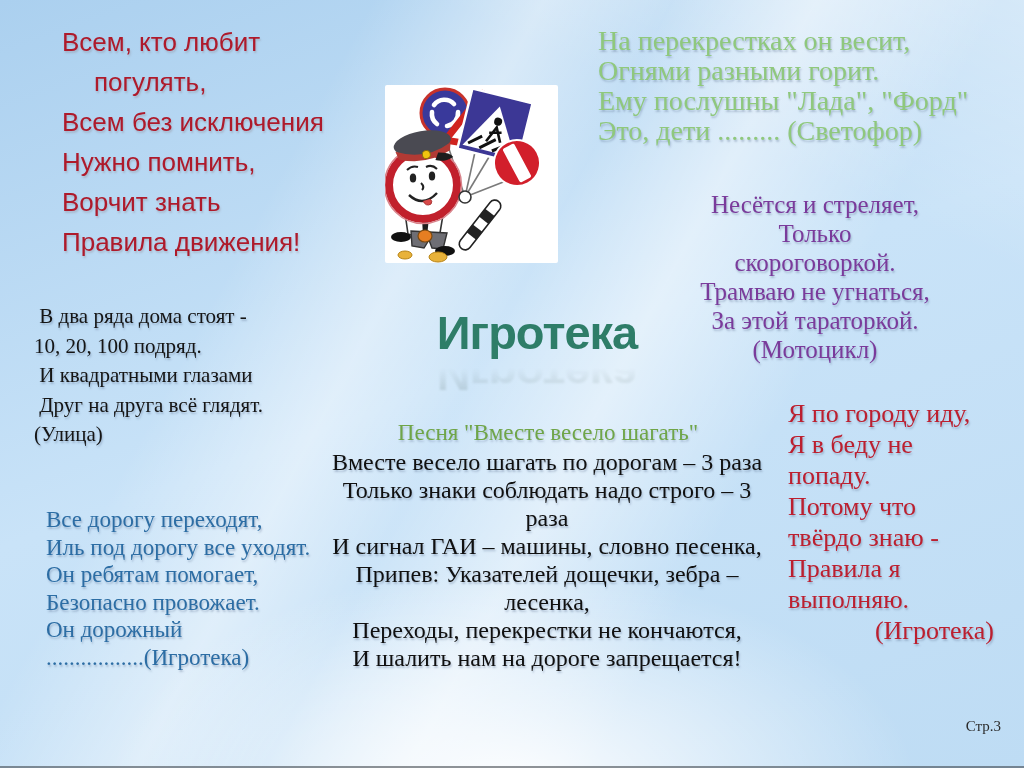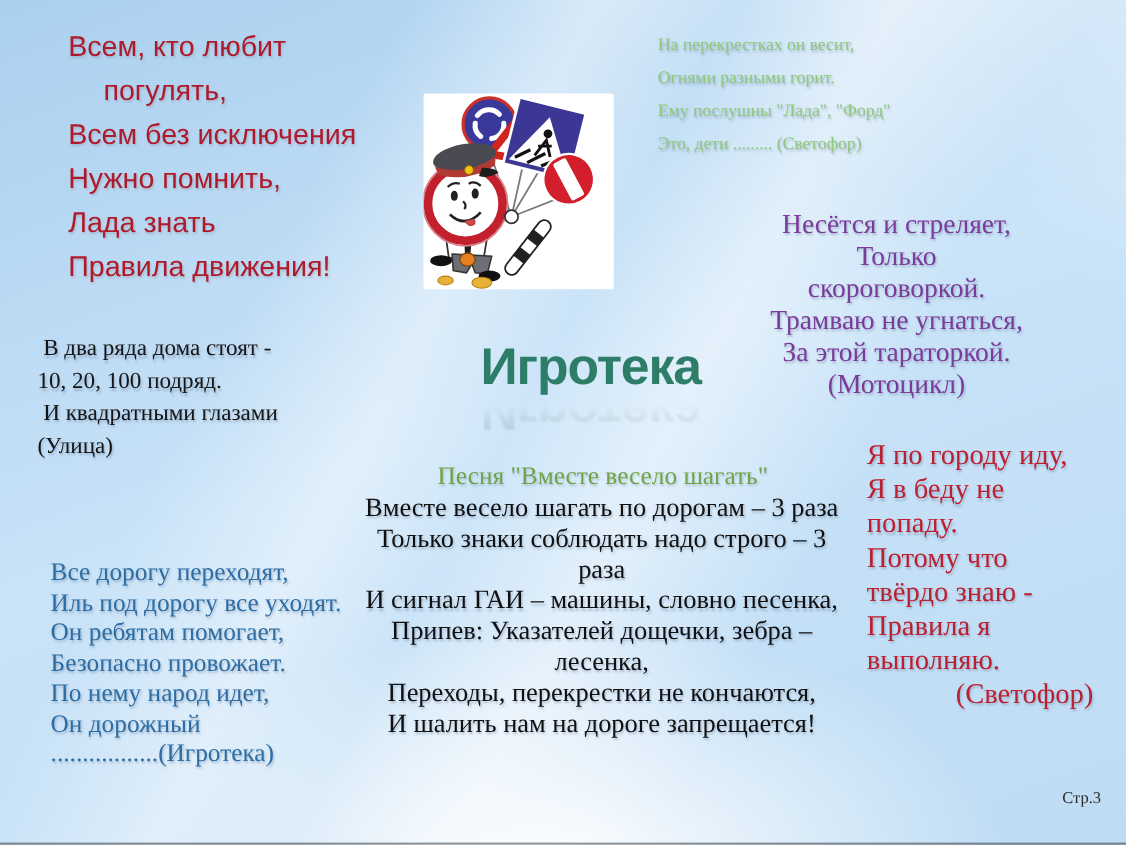--- a/index.html
+++ b/index.html
@@ -17,21 +17,21 @@
   .shadowed .ln{text-shadow:1px 2px 2px rgba(90,110,145,.38);}
 
   
   .intro{left:62px;top:22px;width:310px;color:#ae1a2b;
          font-family:"Liberation Sans","DejaVu Sans",sans-serif;
          font-size:26px;line-height:40px;}
   .intro .ln{text-shadow:1px 2px 2px rgba(120,90,90,.25);}
   .intro .indent{padding-left:32px;}
 
   
-  .svetofor{left:598px;top:26px;width:370px;color:#8fc87d;font-size:16px;line-height:30px;}
+  .svetofor{left:598px;top:26px;width:370px;color:#8fc87d;font-size:28px;line-height:30px;}
 
   
   .motocikl{left:650px;top:190px;width:330px;color:#7a3b9b;font-size:25px;line-height:29px;text-align:center;}
 
   
   .ulica{left:34px;top:302px;width:345px;color:#151515;font-size:21px;line-height:29.5px;}
 
   
   .title-wrap{left:362px;top:308px;width:350px;height:110px;text-align:center;}
   .title-text,.title-reflect{
@@ -66,21 +66,21 @@
 </head>
 <body>
 
 <div id="slide">
 
   <div class="block intro">
     <div class="ln">Всем, кто любит</div>
     <div class="ln indent">погулять,</div>
     <div class="ln">Всем без исключения</div>
     <div class="ln">Нужно помнить,</div>
-    <div class="ln">Лада знать</div>
+    <div class="ln">Ворчит знать</div>
     <div class="ln">Правила движения!</div>
   </div>
 
   <div class="block svetofor shadowed">
     <div class="ln">На перекрестках он весит,</div>
     <div class="ln">Огнями разными горит.</div>
     <div class="ln">Ему послушны "Лада", "Форд"</div>
     <div class="ln">Это, дети ......... (Светофор)</div>
   </div>
 
@@ -90,20 +90,21 @@
     <div class="ln">скороговоркой.</div>
     <div class="ln">Трамваю не угнаться,</div>
     <div class="ln">За этой тараторкой.</div>
     <div class="ln">(Мотоцикл)</div>
   </div>
 
   <div class="block ulica shadowed">
     <div class="ln"> В два ряда дома стоят -</div>
     <div class="ln">10, 20, 100 подряд.</div>
     <div class="ln"> И квадратными глазами</div>
+    <div class="ln"> Друг на друга всё глядят.</div>
     <div class="ln">(Улица)</div>
   </div>
 
   <div class="block title-wrap">
     <div class="title-text">Игротека</div>
     <div class="title-reflect">Игротека</div>
   </div>
 
   <div class="block song-title">
     <div class="ln">Песня "Вместе весело шагать"</div>
@@ -115,34 +116,33 @@
     <div class="ln">Припев: Указателей дощечки, зебра – лесенка,</div>
     <div class="ln">Переходы, перекрестки не кончаются,</div>
     <div class="ln">И шалить нам на дороге запрещается!</div>
   </div>
 
   <div class="block perehod shadowed">
     <div class="ln">Все дорогу переходят,</div>
     <div class="ln">Иль под дорогу все уходят.</div>
     <div class="ln">Он ребятам помогает,</div>
     <div class="ln">Безопасно провожает.</div>
-    <div class="ln">По нему народ идет,</div>
     <div class="ln">Он дорожный</div>
     <div class="ln">.................(Игротека)</div>
   </div>
 
   <div class="block peshehod shadowed">
     <div class="ln">Я по городу иду,</div>
     <div class="ln">Я в беду не</div>
     <div class="ln">попаду.</div>
     <div class="ln">Потому что</div>
     <div class="ln">твёрдо знаю -</div>
     <div class="ln">Правила я</div>
     <div class="ln">выполняю.</div>
-    <div class="ln answer">(Светофор)</div>
+    <div class="ln answer">(Игротека)</div>
   </div>
 
   <div class="block pic-card">
     <svg width="173" height="178" viewBox="0 0 173 178">
 
       <g stroke="#7a7a7a" stroke-width="1.6" fill="none">
         <path d="M60 52 L80 112"></path>
           <path d="M92 58 L80 112"></path>
           <path d="M104 72 L80 112"></path>
           <path d="M126 94 L80 112"></path>

